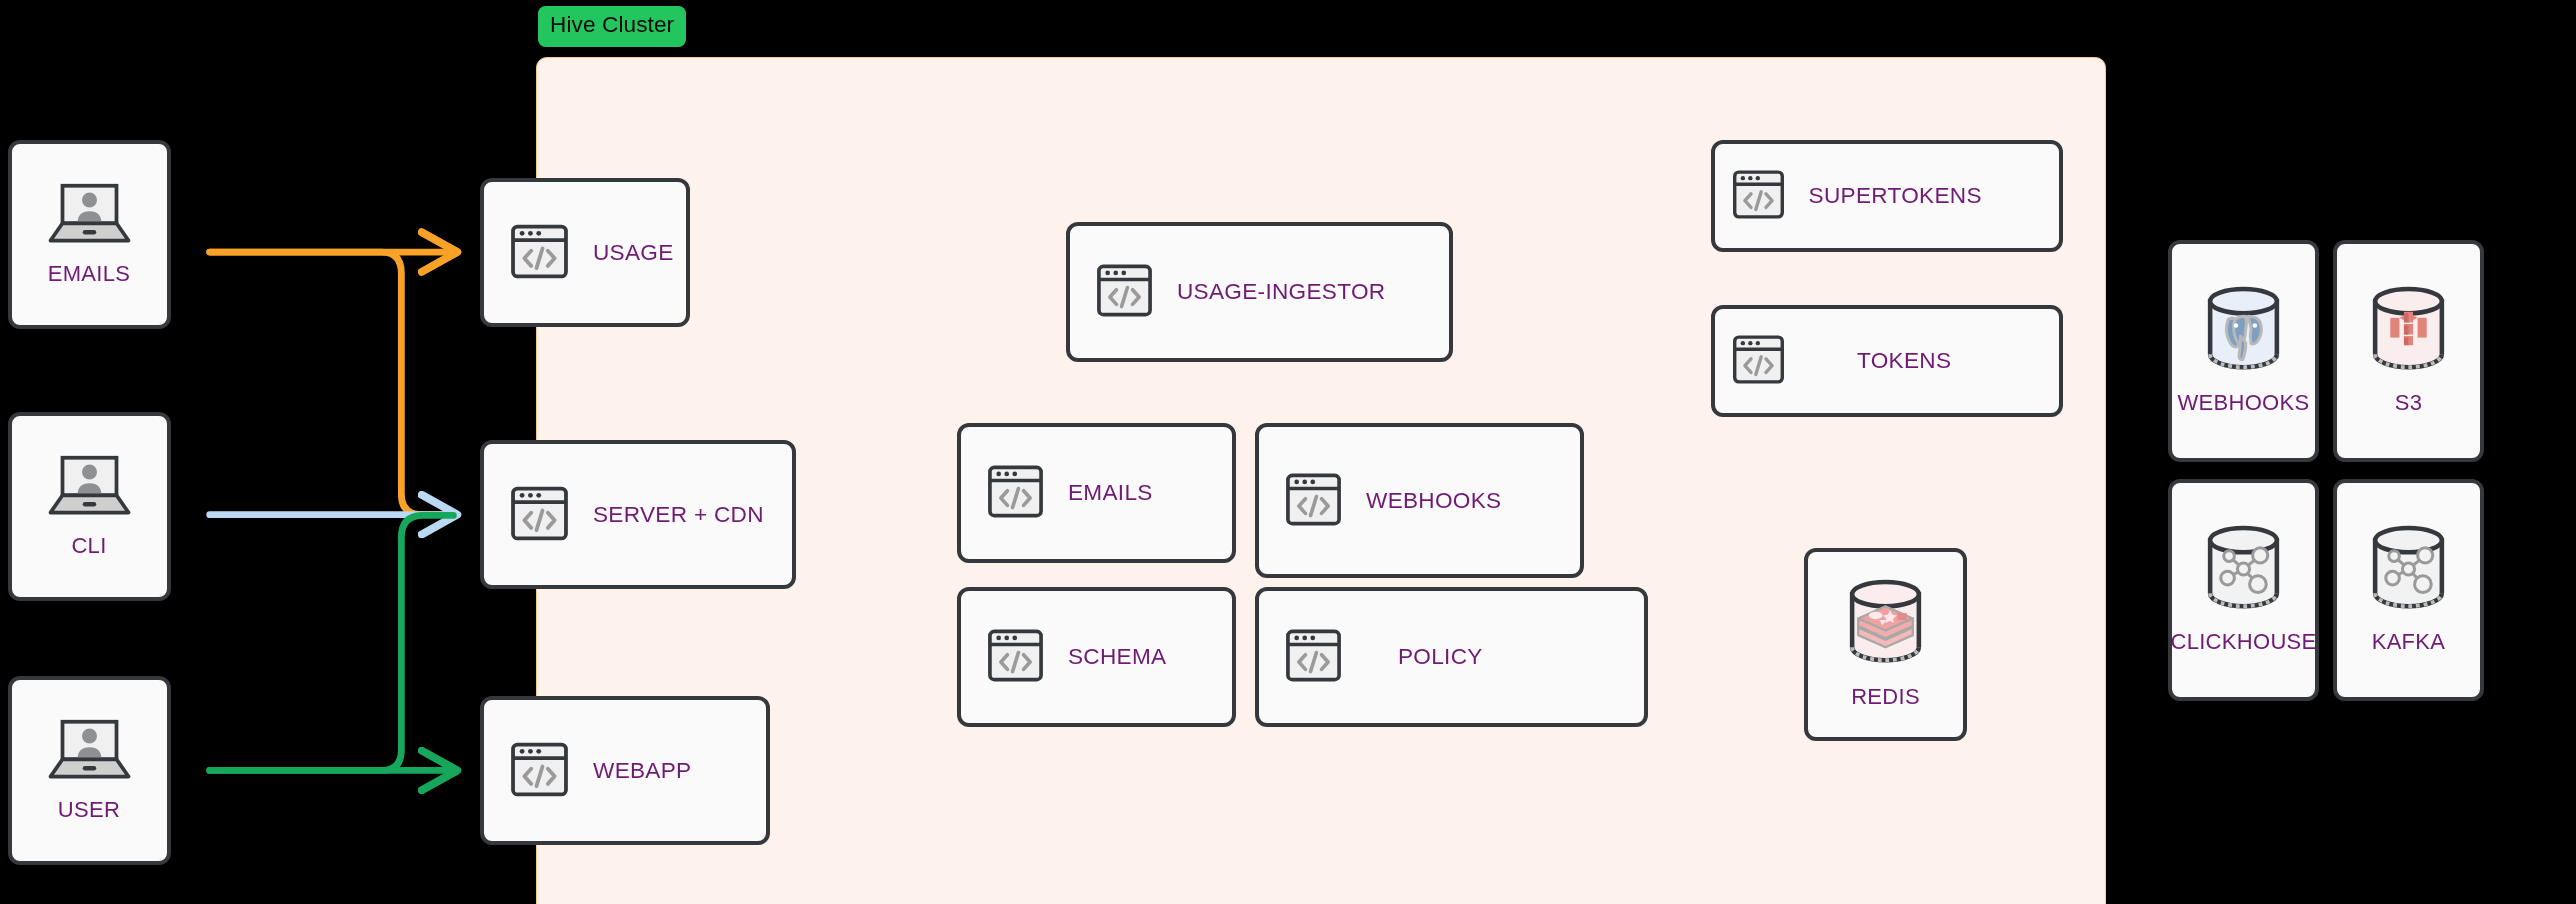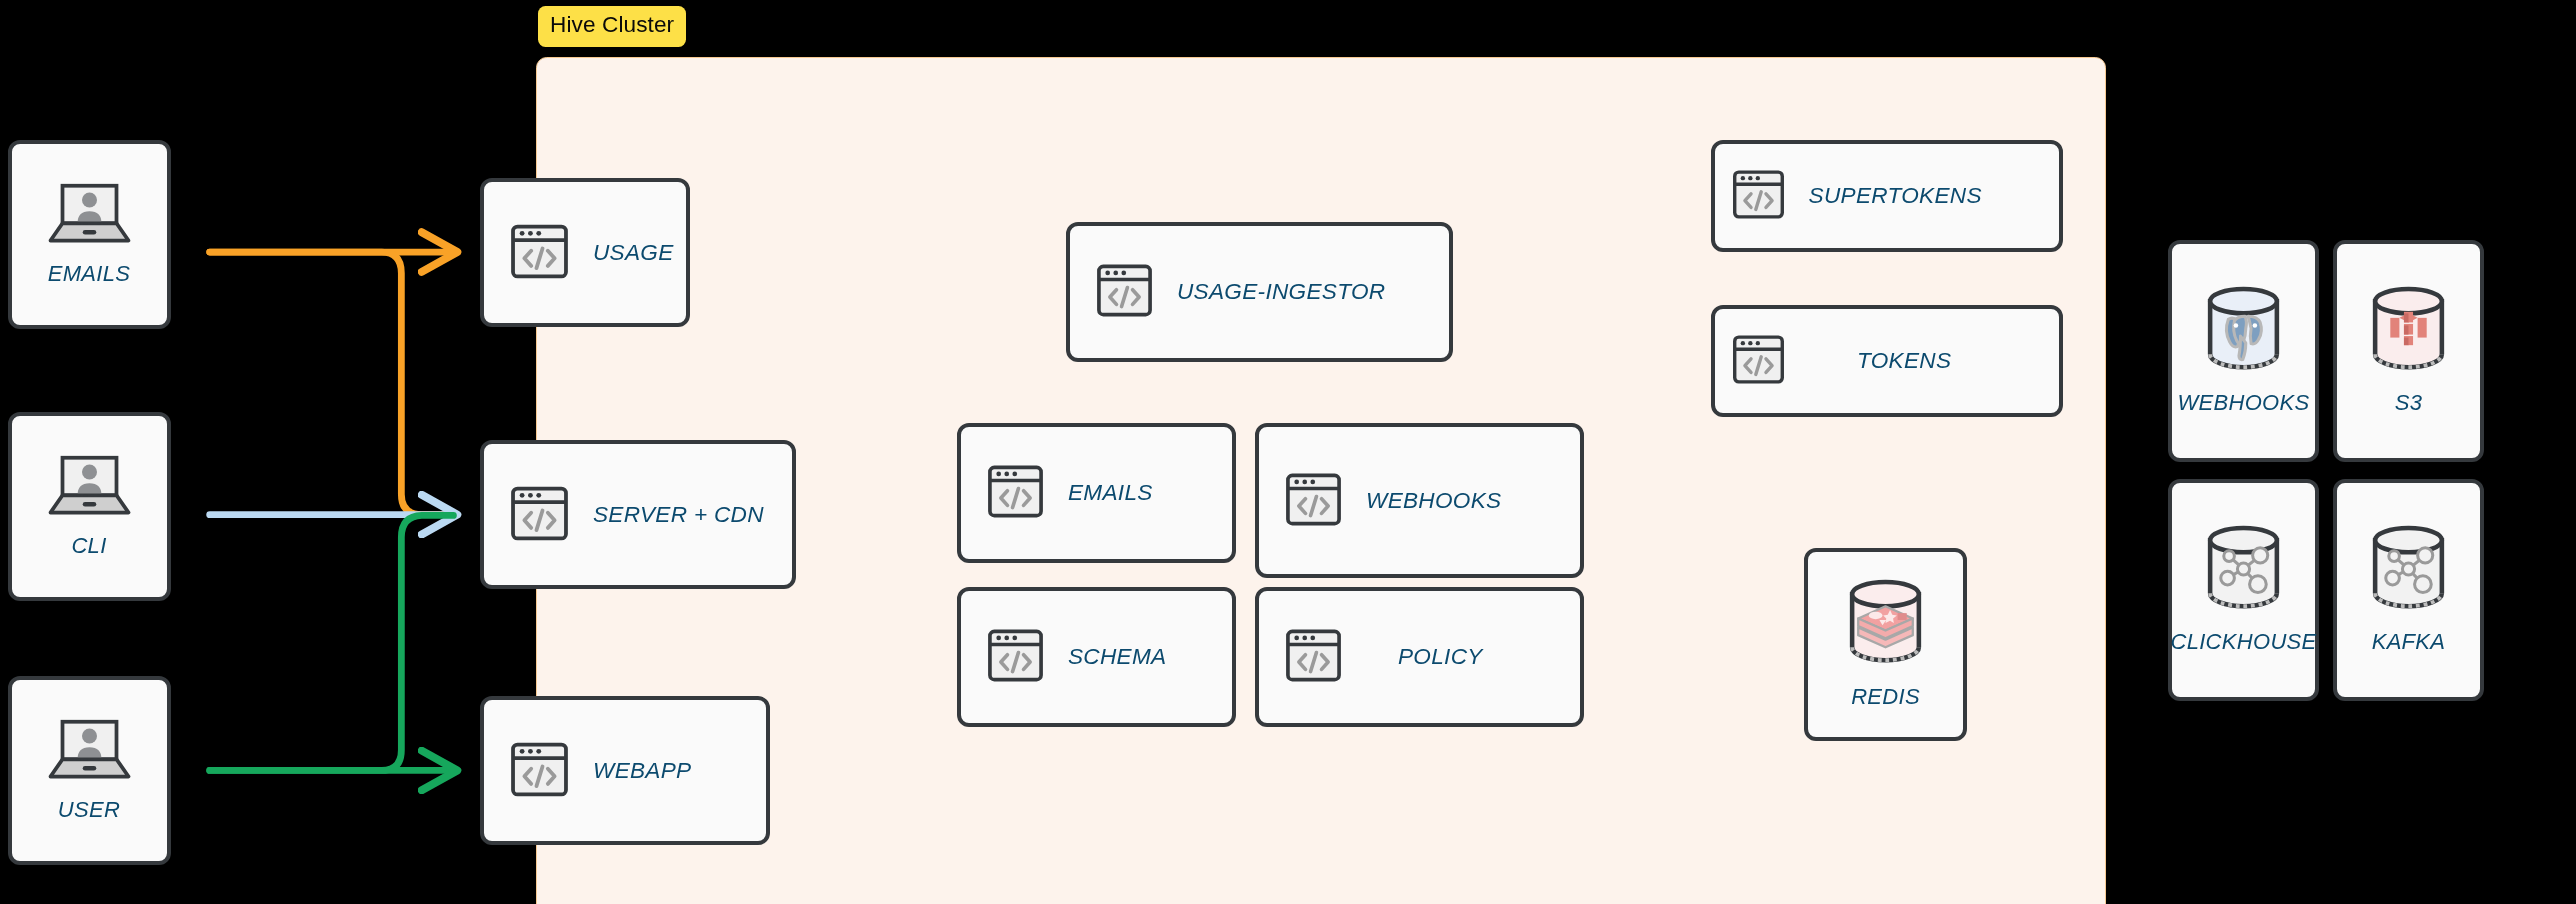--- a/index.html
+++ b/index.html
@@ -13,21 +13,21 @@
 
   
   .cluster-panel {
     position: absolute;
     background: #FDF3EC;
     border: 1.5px solid #F7C992;
     border-radius: 10.6px;
   }
   .cluster-badge {
     position: absolute;
-    background: #fde047;
+    background: #22c55e;
     color: #0a0a0a;
     border-radius: 7.5px;
     font-size: 22.6px;
     line-height: 1;
     padding: 8.3px 12px 9.8px 12px;
     white-space: nowrap;
     letter-spacing: 0.1px;
   }
 
   
@@ -36,22 +36,21 @@
     background: #FAFAFA;
     border: 4.5px solid #35393D;
     border-radius: 12px;
     display: flex;
     align-items: center;
   }
   .node.row { flex-direction: row; }
   .node.col { flex-direction: column; justify-content: center; }
 
   .node-label {
-    color: #0c4a6e;
-    font-style: italic;
+    color: #701a75;
     font-size: 22.6px;
     letter-spacing: 0.3px;
     white-space: nowrap;
   }
   .node.col .node-label { margin-top: 13.6px; font-size: 22px; }
 
   
   .ico { flex: 0 0 auto; display: block; }
 
   
@@ -278,21 +277,21 @@
             <path d="M28 38 L19 48 L28 58"></path>
             <path d="M50 38 L59 48 L50 58"></path>
             <path d="M43 35 L35 61"></path>
           </g>
         </svg>
       </span>
       <span class="node-label">SCHEMA</span>
     </div>
   </div>
 
-  <div class="node row" style="left:1255px; top:587px; width:329px; height:140px;">
+  <div class="node row" style="left:1255px; top:587px; width:393px; height:140px;">
     <div class="svc-inner">
       <span class="ico">
         <svg width="57" height="57" viewBox="0 0 78 78" xmlns="http://www.w3.org/2000/svg">
           <rect x="4" y="6" width="70" height="66" rx="6" fill="#F0F0F0" stroke="#35393D" stroke-width="5"></rect>
           <path d="M4 24 L74 24" stroke="#35393D" stroke-width="5"></path>
           <circle cx="16" cy="15" r="3.2" fill="#35393D"></circle>
           <circle cx="27" cy="15" r="3.2" fill="#35393D"></circle>
           <circle cx="38" cy="15" r="3.2" fill="#35393D"></circle>
           <g fill="none" stroke="#9A9A9A" stroke-width="5" stroke-linecap="round" stroke-linejoin="round">
             <path d="M28 38 L19 48 L28 58"></path>

